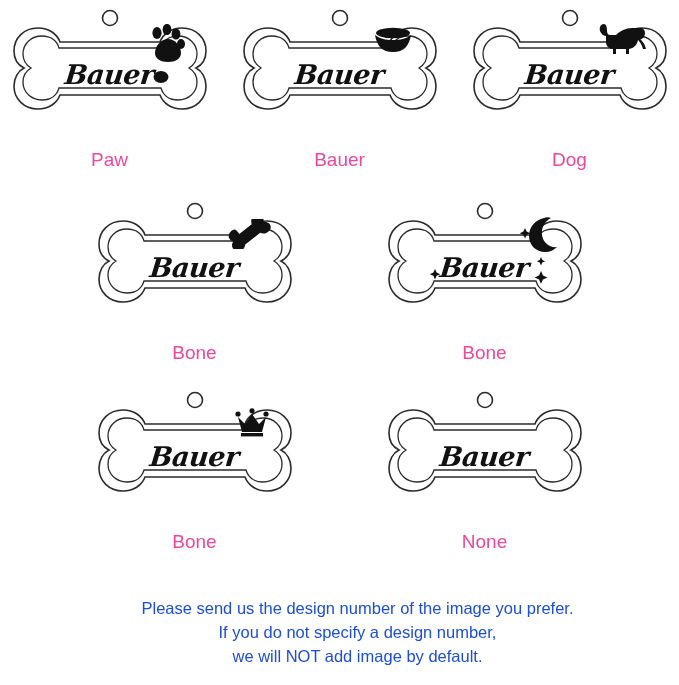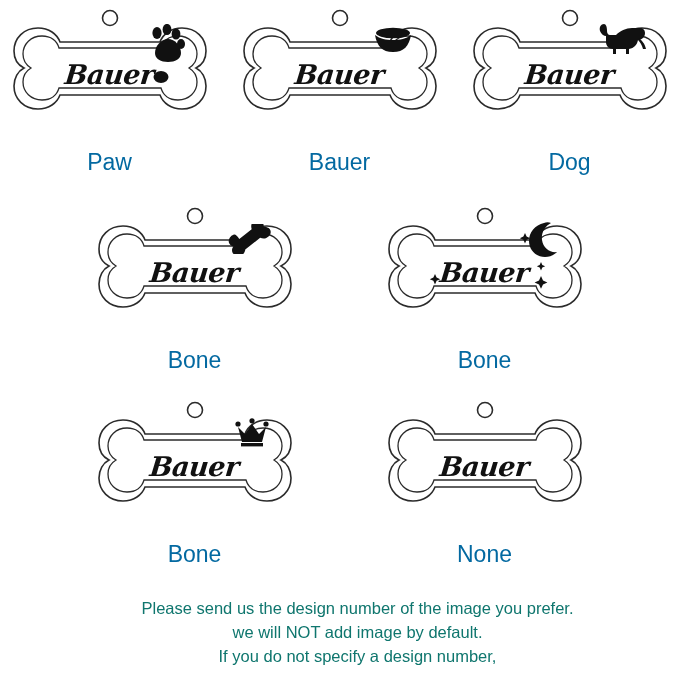--- a/index.html
+++ b/index.html
@@ -60,40 +60,40 @@
     font-family: "DejaVu Serif", serif;
     font-style: italic;
     font-weight: bold;
     font-size: 27px;
     letter-spacing: -0.5px;
     color: #111111;
     transform: skewX(-6deg);
   }
   .tag-label {
     margin-top: 5px;
-    font-size: 23px;
-    color: #0369a1;
+    font-size: 19px;
+    color: #ec4899;
     font-family: "Liberation Sans", sans-serif;
   }
   .emblem {
     position: absolute;
     pointer-events: none;
   }
 
   .footer {
     position: absolute;
     left: 0;
     right: 0;
     bottom: 16px;
     text-align: center;
     line-height: 1.45;
   }
   .footer div {
     font-size: 16.5px;
-    color: #0f766e;
+    color: #1d4ed8;
     padding-left: 36px;
   }
 </style>
 </head>
 <body>
 
 <div class="board">
 
   <div class="row row-1">
 
@@ -259,17 +259,17 @@
           <span>Bauer</span>
         </div>
       </div>
       <div class="tag-label">None</div>
     </div>
 
   </div>
 
   <div class="footer">
     <div>Please send us the design number of the image you prefer.</div>
+    <div>If you do not specify a design number,</div>
     <div>we will NOT add image by default.</div>
-    <div>If you do not specify a design number,</div>
   </div>
 
 </div>
 
 </body></html>

